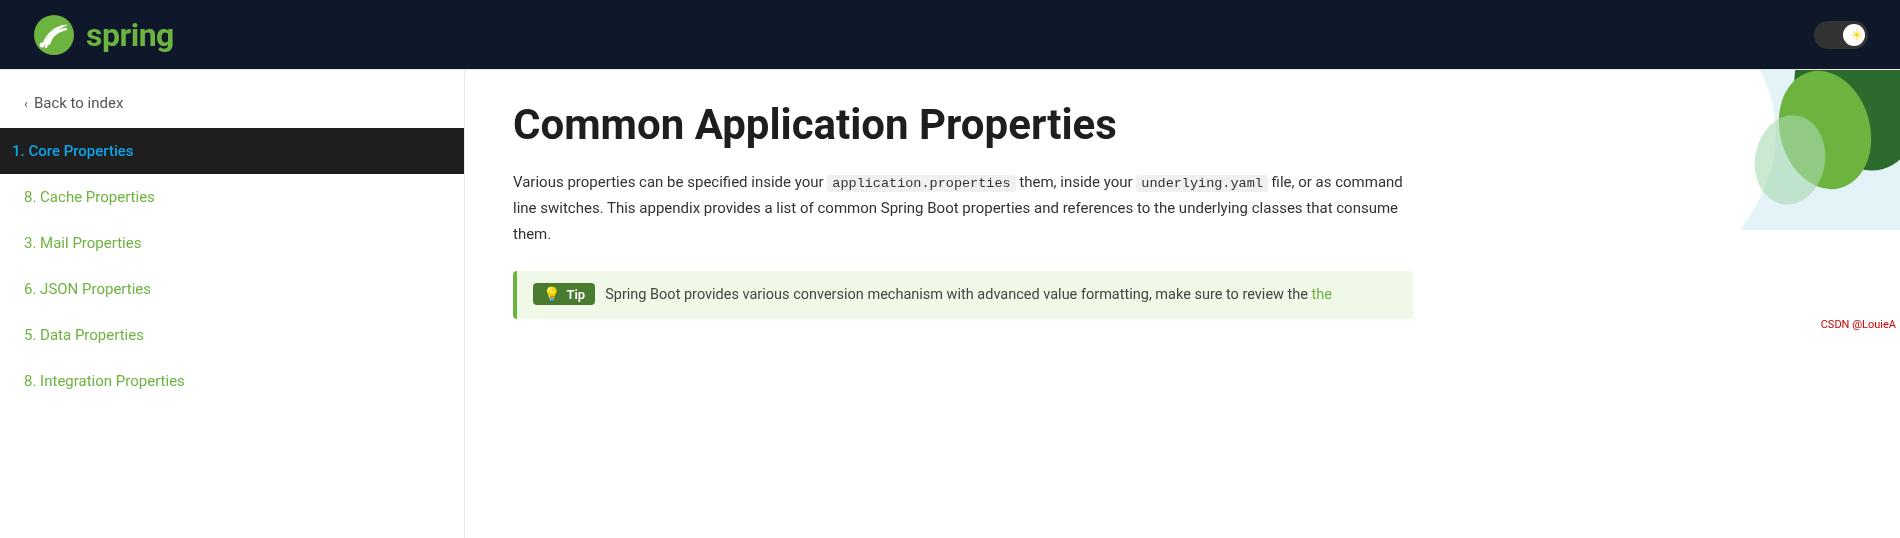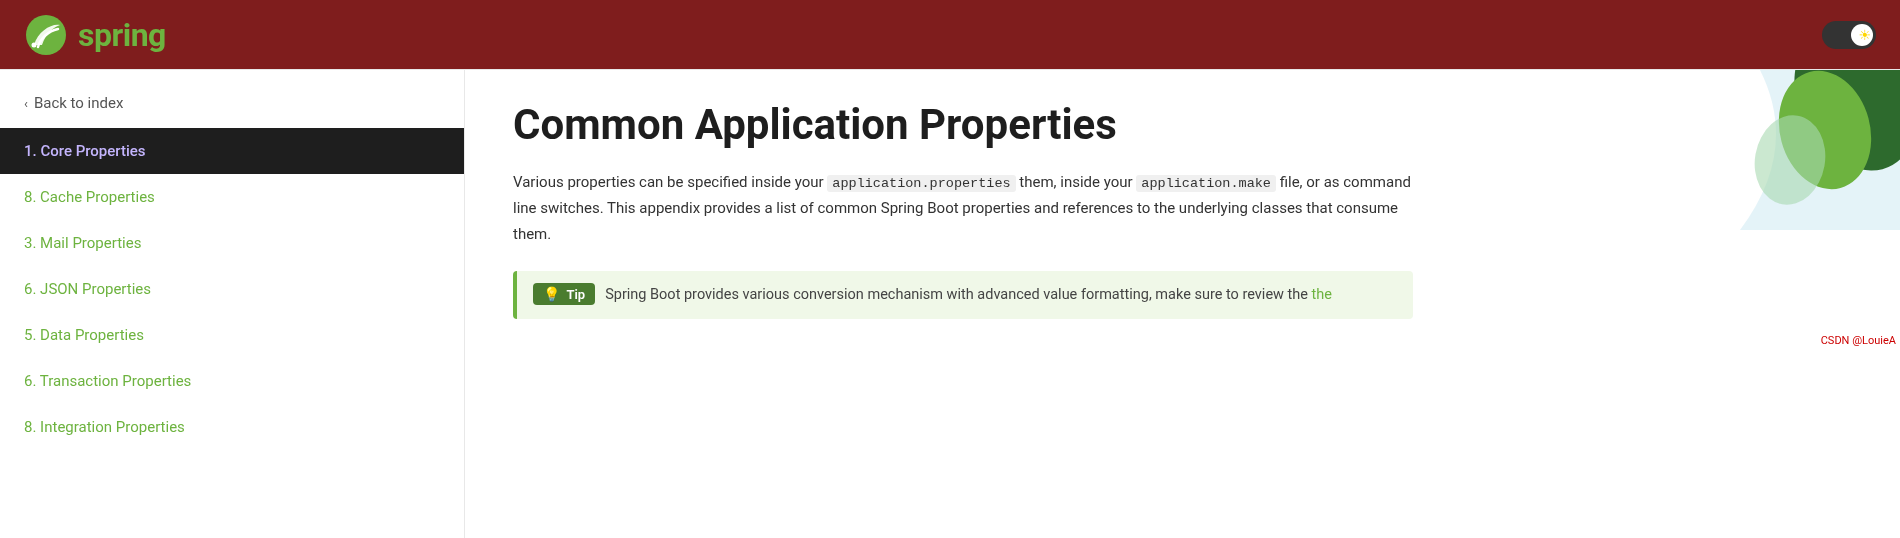--- a/index.html
+++ b/index.html
@@ -11,23 +11,23 @@
       overflow: hidden;
       display: flex;
       flex-direction: column;
     }
 
     
     .header {
       display: flex;
       align-items: center;
       justify-content: space-between;
-      padding: 12px 24px;
+      padding: 12px 32px;
       border-bottom: 1px solid #e8e8e8;
-      background: #7f1d1d;
+      background: #0f172a;
       height: 70px;
     }
     .logo-area {
       display: flex;
       align-items: center;
       gap: 10px;
     }
     .logo-icon {
       width: 44px;
       height: 44px;
@@ -97,22 +97,23 @@
       font-size: 13px;
     }
     .nav-item {
       padding: 14px 24px;
       font-size: 15px;
       cursor: pointer;
       display: block;
     }
     .nav-item.active {
       background: #1e1e1e;
-      color: #c4b5fd;
+      color: #0ea5e9;
       font-weight: 500;
+      padding-left: 12px;
     }
     .nav-item.link {
       color: #6db33f;
     }
 
     
     .content {
       flex: 1;
       overflow-y: auto;
       padding: 0;
@@ -198,21 +199,21 @@
       display: flex;
       align-items: flex-start;
       gap: 10px;
     }
 
     
     .csdn-mark {
       font-size: 11px;
       color: #c00;
       position: absolute;
-      bottom: 2px;
+      bottom: 18px;
       right: 4px;
     }
   </style>
 </head>
 <body>
 
 <header class="header">
   <div class="logo-area">
 
     <svg class="logo-icon" viewBox="0 0 44 44" fill="none" xmlns="http://www.w3.org/2000/svg">
@@ -246,23 +247,20 @@
     <div class="nav-item link">
       <span>3. Mail Properties</span>
     </div>
     <div class="nav-item link">
       <span>6. JSON Properties</span>
     </div>
     <div class="nav-item link">
       <span>5. Data Properties</span>
     </div>
     <div class="nav-item link">
-      <span>6. Transaction Properties</span>
-    </div>
-    <div class="nav-item link">
       <span>8. Integration Properties</span>
     </div>
   </nav>
 
   <main class="content">
 
     <div class="deco-graphic">
       <svg width="220" height="160" viewBox="0 0 220 160" xmlns="http://www.w3.org/2000/svg">
 
         <path d="M80 0 L220 0 L220 160 L60 160 Q120 80 80 0Z" fill="#d8eef5" opacity="0.7"></path>
@@ -273,21 +271,21 @@
 
         <ellipse cx="110" cy="90" rx="35" ry="45" fill="#a8d8b0" transform="rotate(10 110 90)" opacity="0.6"></ellipse>
       </svg>
     </div>
 
     <div class="content-inner">
 
       <h1 class="page-title">Common Application Properties</h1>
 
       <p class="description">
-        <span>Various properties can be specified inside your </span><code>application.properties</code><span> them, inside your </span><code>application.make</code><span> file, or as command line switches. This appendix provides a list of common Spring Boot properties and references to the underlying classes that consume them.</span>
+        <span>Various properties can be specified inside your </span><code>application.properties</code><span> them, inside your </span><code>underlying.yaml</code><span> file, or as command line switches. This appendix provides a list of common Spring Boot properties and references to the underlying classes that consume them.</span>
       </p>
 
       <div class="tip-box">
         <div class="tip-wrapper">
           <span class="tip-label">
             <span class="tip-icon">💡</span>
             <span>Tip</span>
           </span>
           <span class="tip-content">
             <span>Spring Boot provides various conversion mechanism with advanced value formatting, make sure to review the </span><span class="link-text">the</span>

